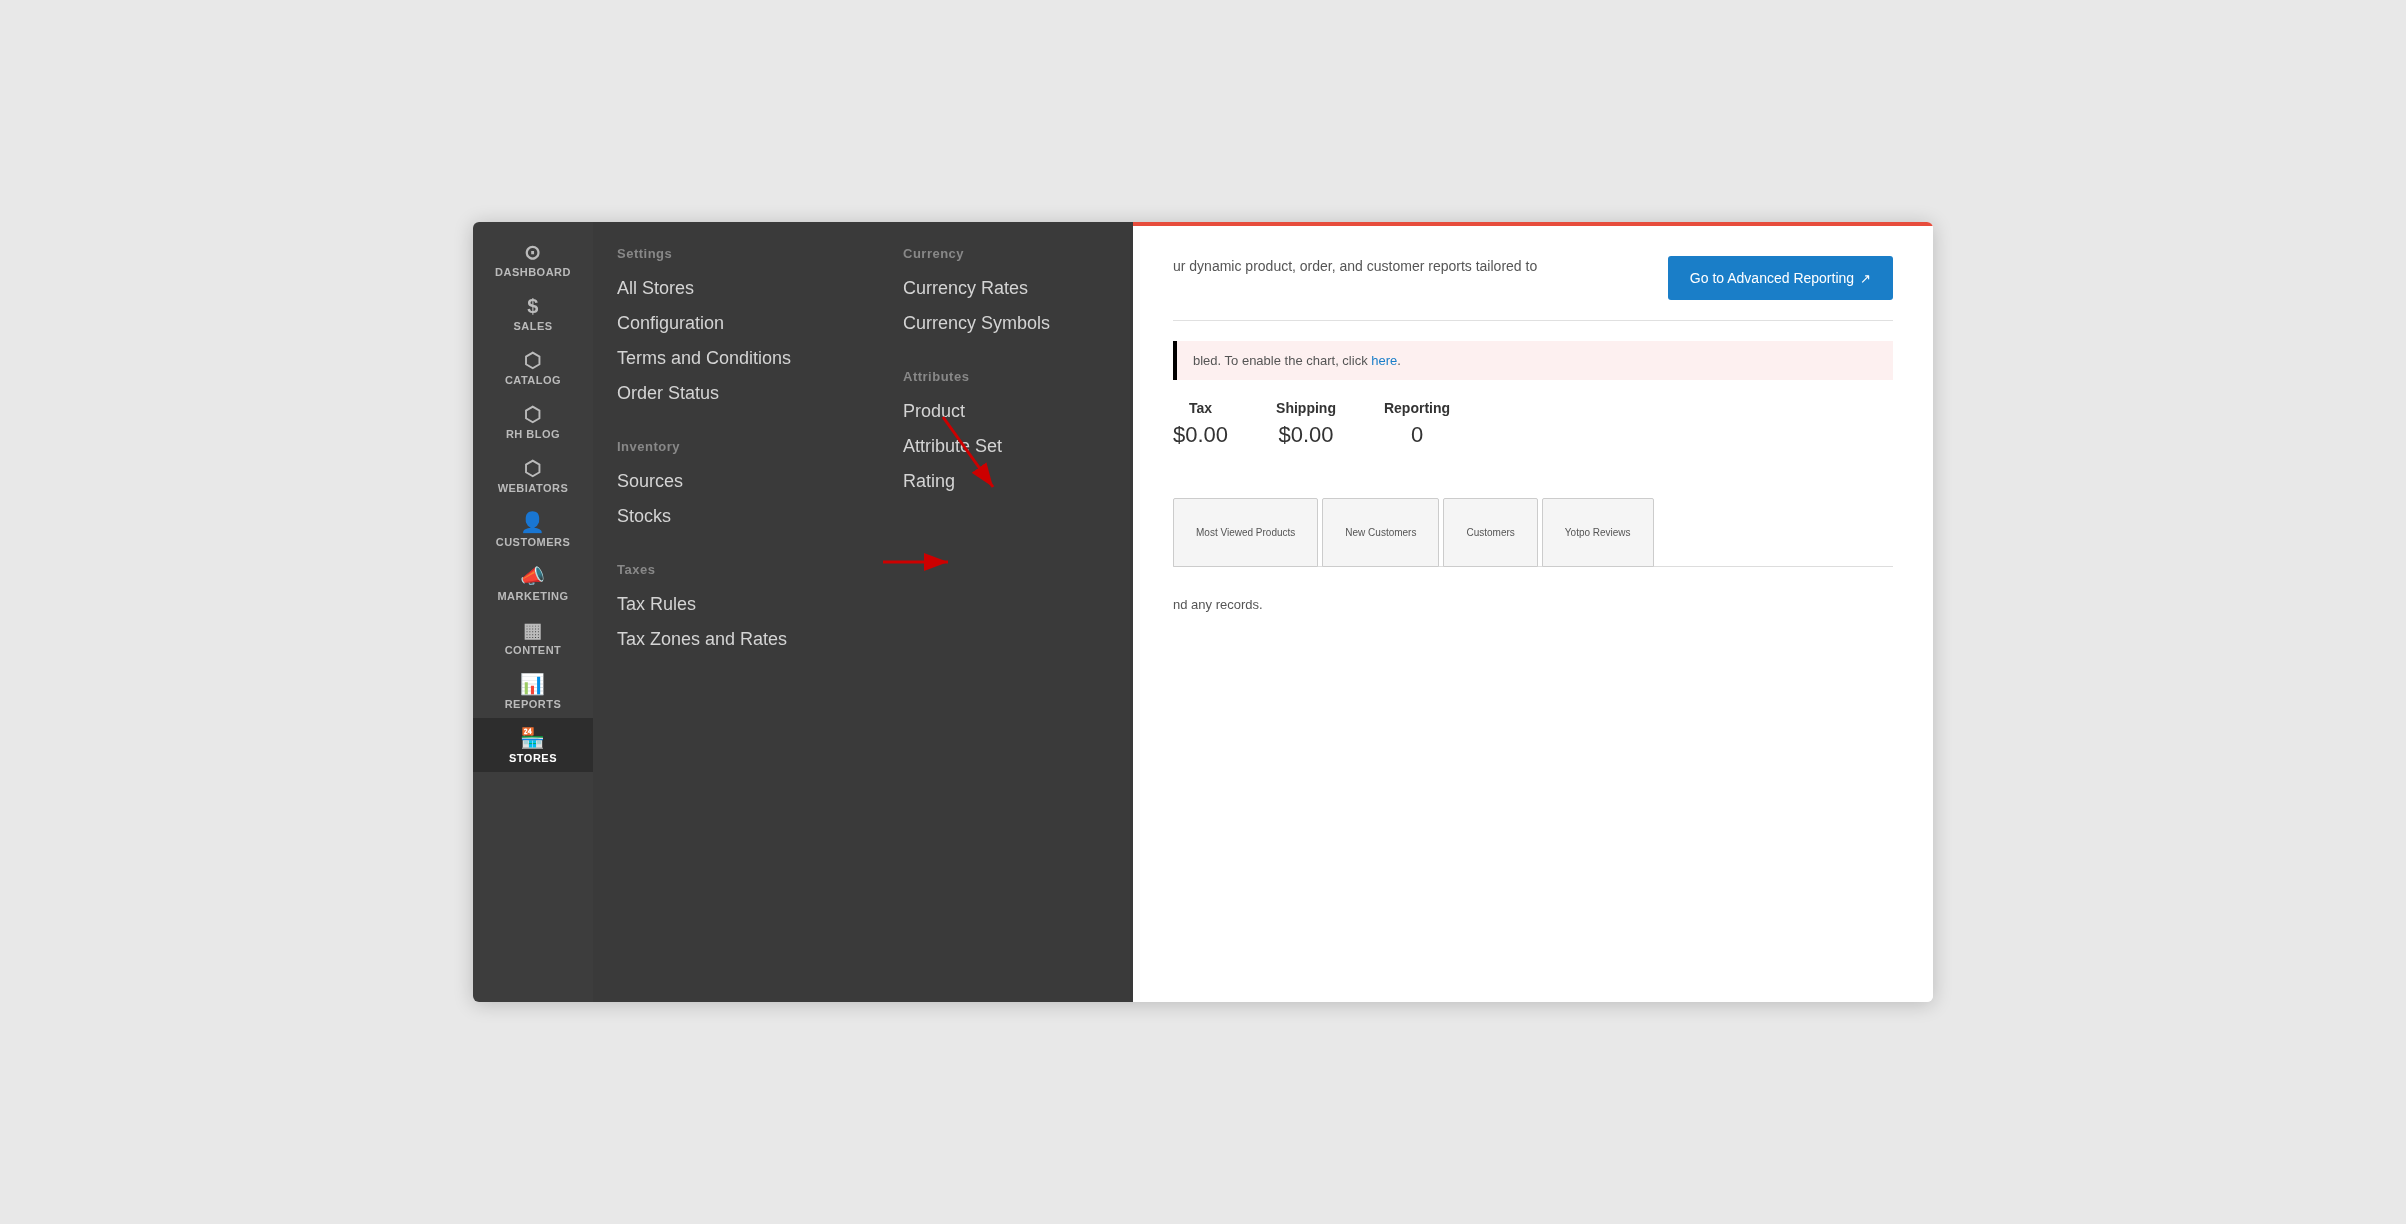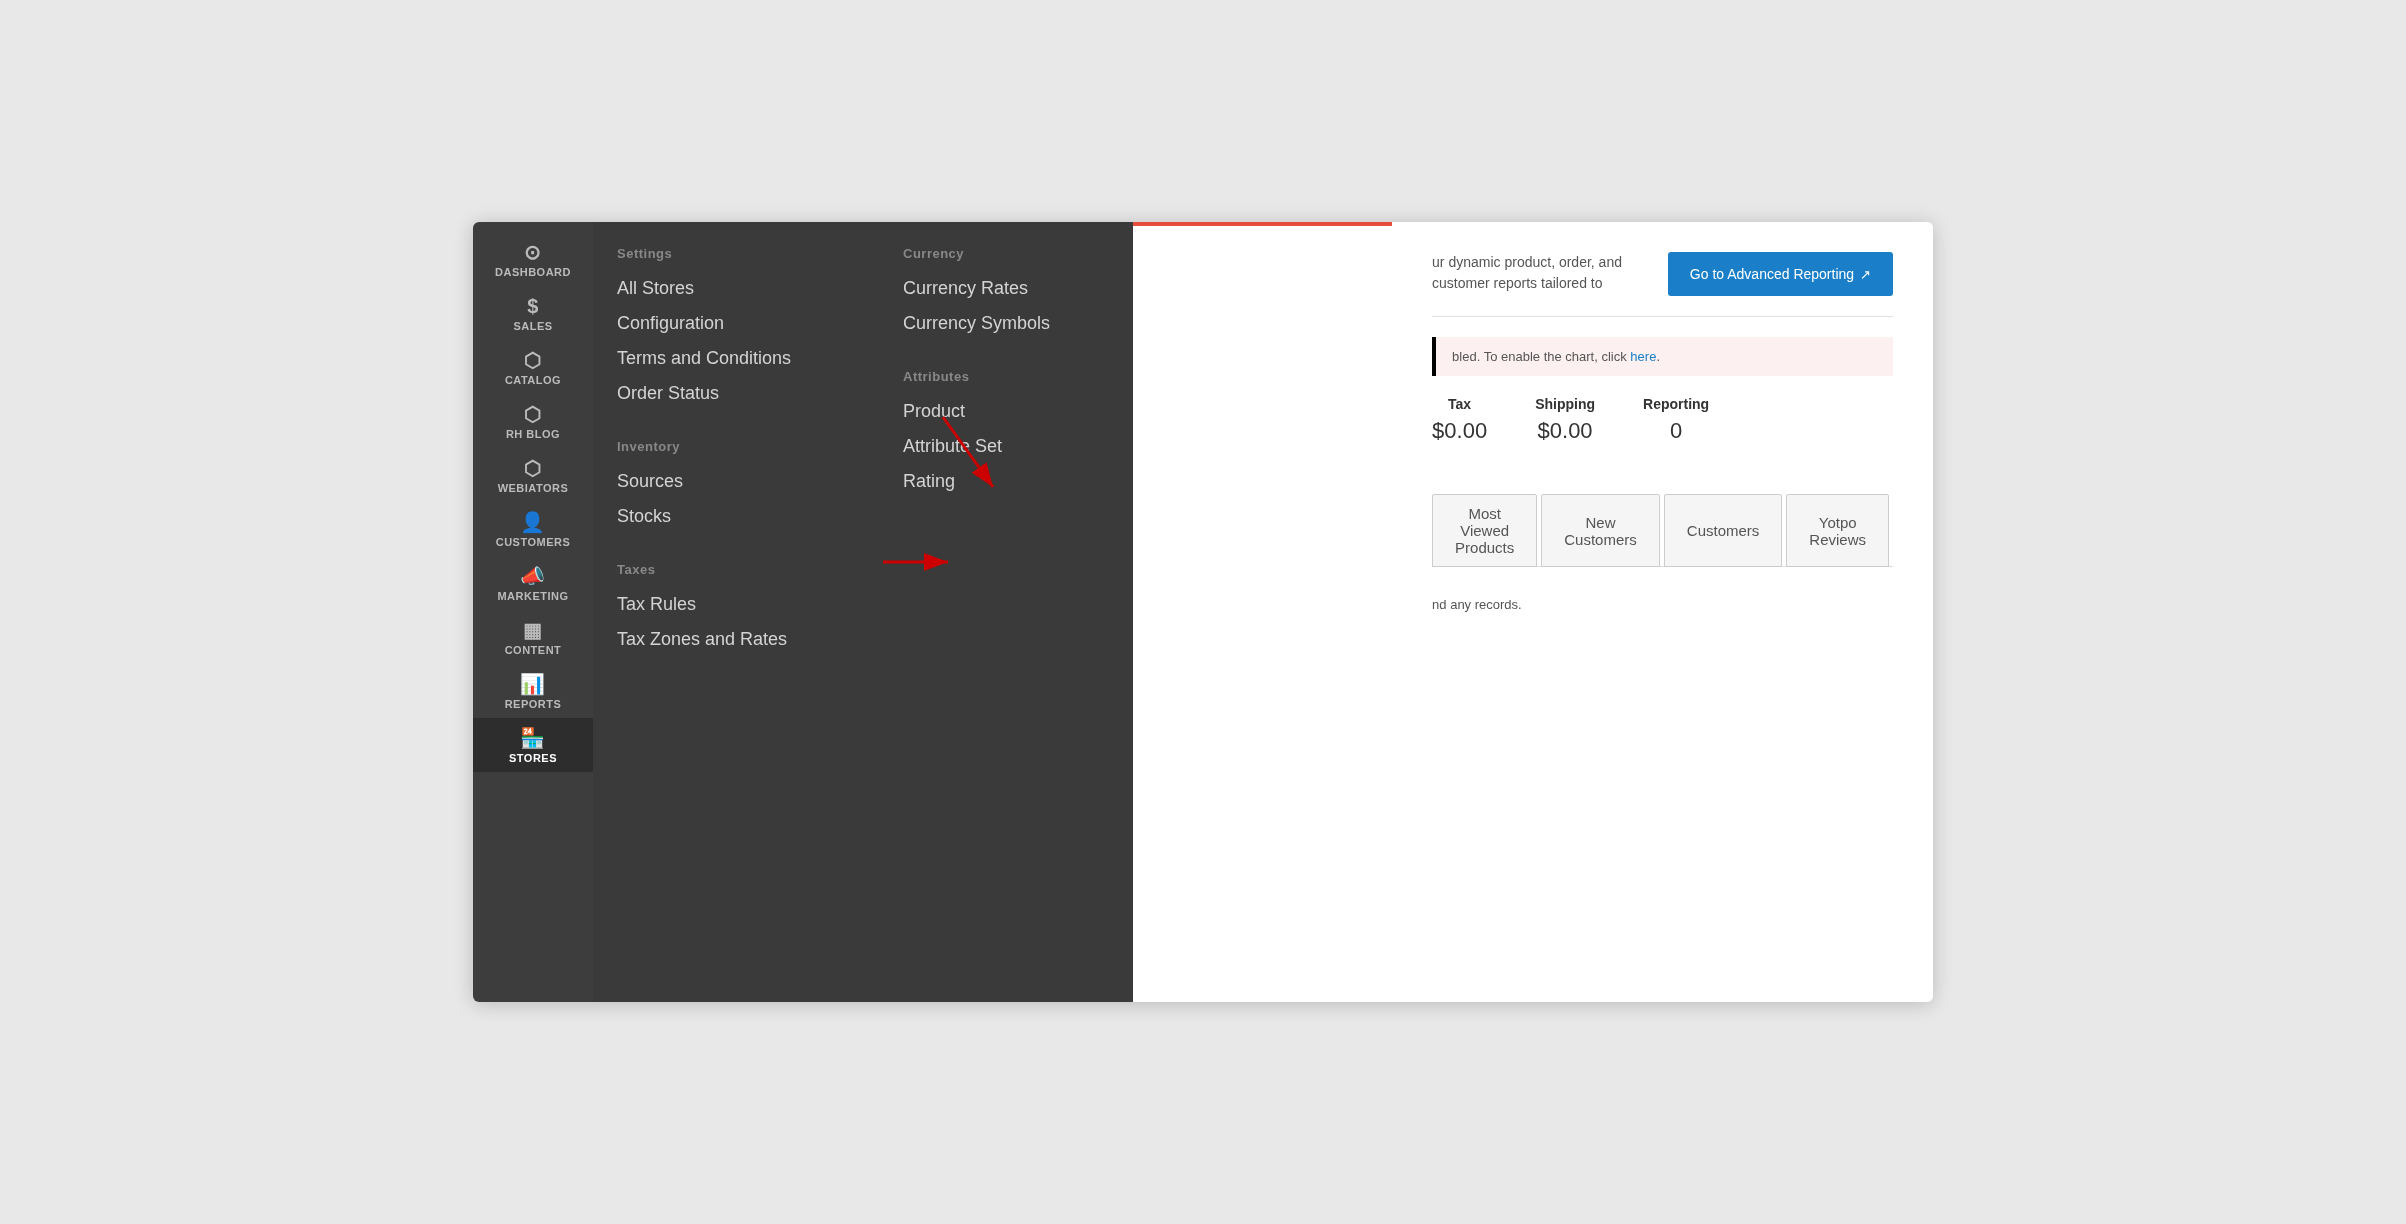--- a/index.html
+++ b/index.html
@@ -101,21 +101,21 @@
       transition: color 0.1s;
       position: relative;
     }
 
     
     .main-content {
       flex: 1;
       background: #fff;
       min-height: 780px;
       display: flex;
-      flex-direction: row;
+      flex-direction: column;
       overflow: hidden;
       position: relative;
     }
 
     .top-red-bar {
       height: 4px;
       background: #e74c3c;
       width: 100%;
     }
 
@@ -194,22 +194,22 @@
     }
 
     .tabs-section {
       border-bottom: 1px solid #ddd;
       display: flex;
       gap: 0;
       margin-bottom: 20px;
     }
 
     .tab-btn {
-      padding: 10px 22px;
-      font-size: 15px;
+      padding: 28px 22px;
+      font-size: 10px;
       color: #555;
       border: 1px solid #ccc;
       background: #f5f5f5;
       cursor: pointer;
       margin-right: 4px;
       margin-bottom: -1px;
       border-radius: 2px 2px 0 0;
     }
 
     .no-records {

